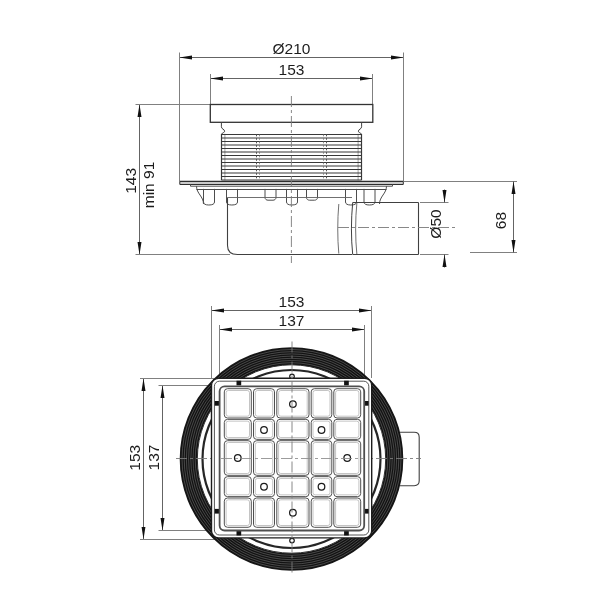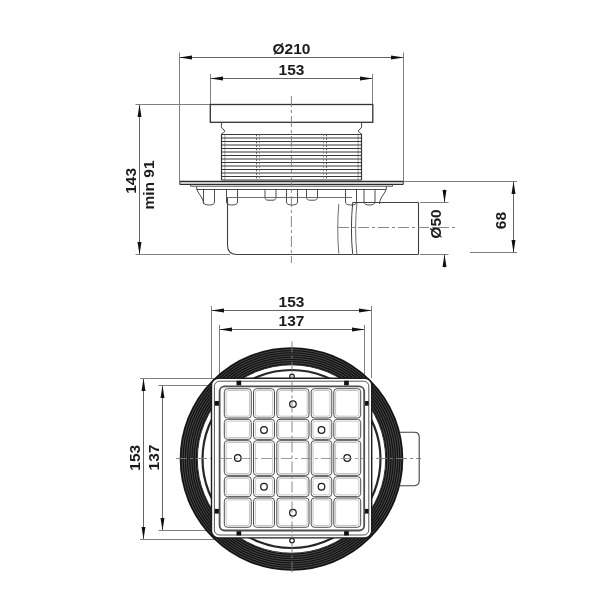--- a/index.html
+++ b/index.html
@@ -1,16 +1,16 @@
 <!DOCTYPE html>
 <html><head>
 <meta charset="utf-8">
 <style>
   html,body{margin:0;padding:0;background:#fff;}
-  #page{width:600px;height:600px;position:relative;background:#fff;font-family:"Liberation Sans",sans-serif;font-weight:bold;}
+  #page{width:600px;height:600px;position:relative;background:#fff;font-family:"Liberation Sans",sans-serif;}
   svg{position:absolute;left:0;top:0;}
   text{fill:#1c1c1c;font-family:"Liberation Sans",sans-serif;font-size:15.5px;}
 </style>
 </head>
 <body>
 <div id="page">
 <svg width="600" height="600" viewBox="0 0 600 600">
 <defs>
 <marker id="ar" markerWidth="14" markerHeight="6" refX="0.5" refY="3" orient="auto" markerUnits="userSpaceOnUse">
   <path d="M0.2,3 L13,1 L13,5 Z" fill="#111"></path>

